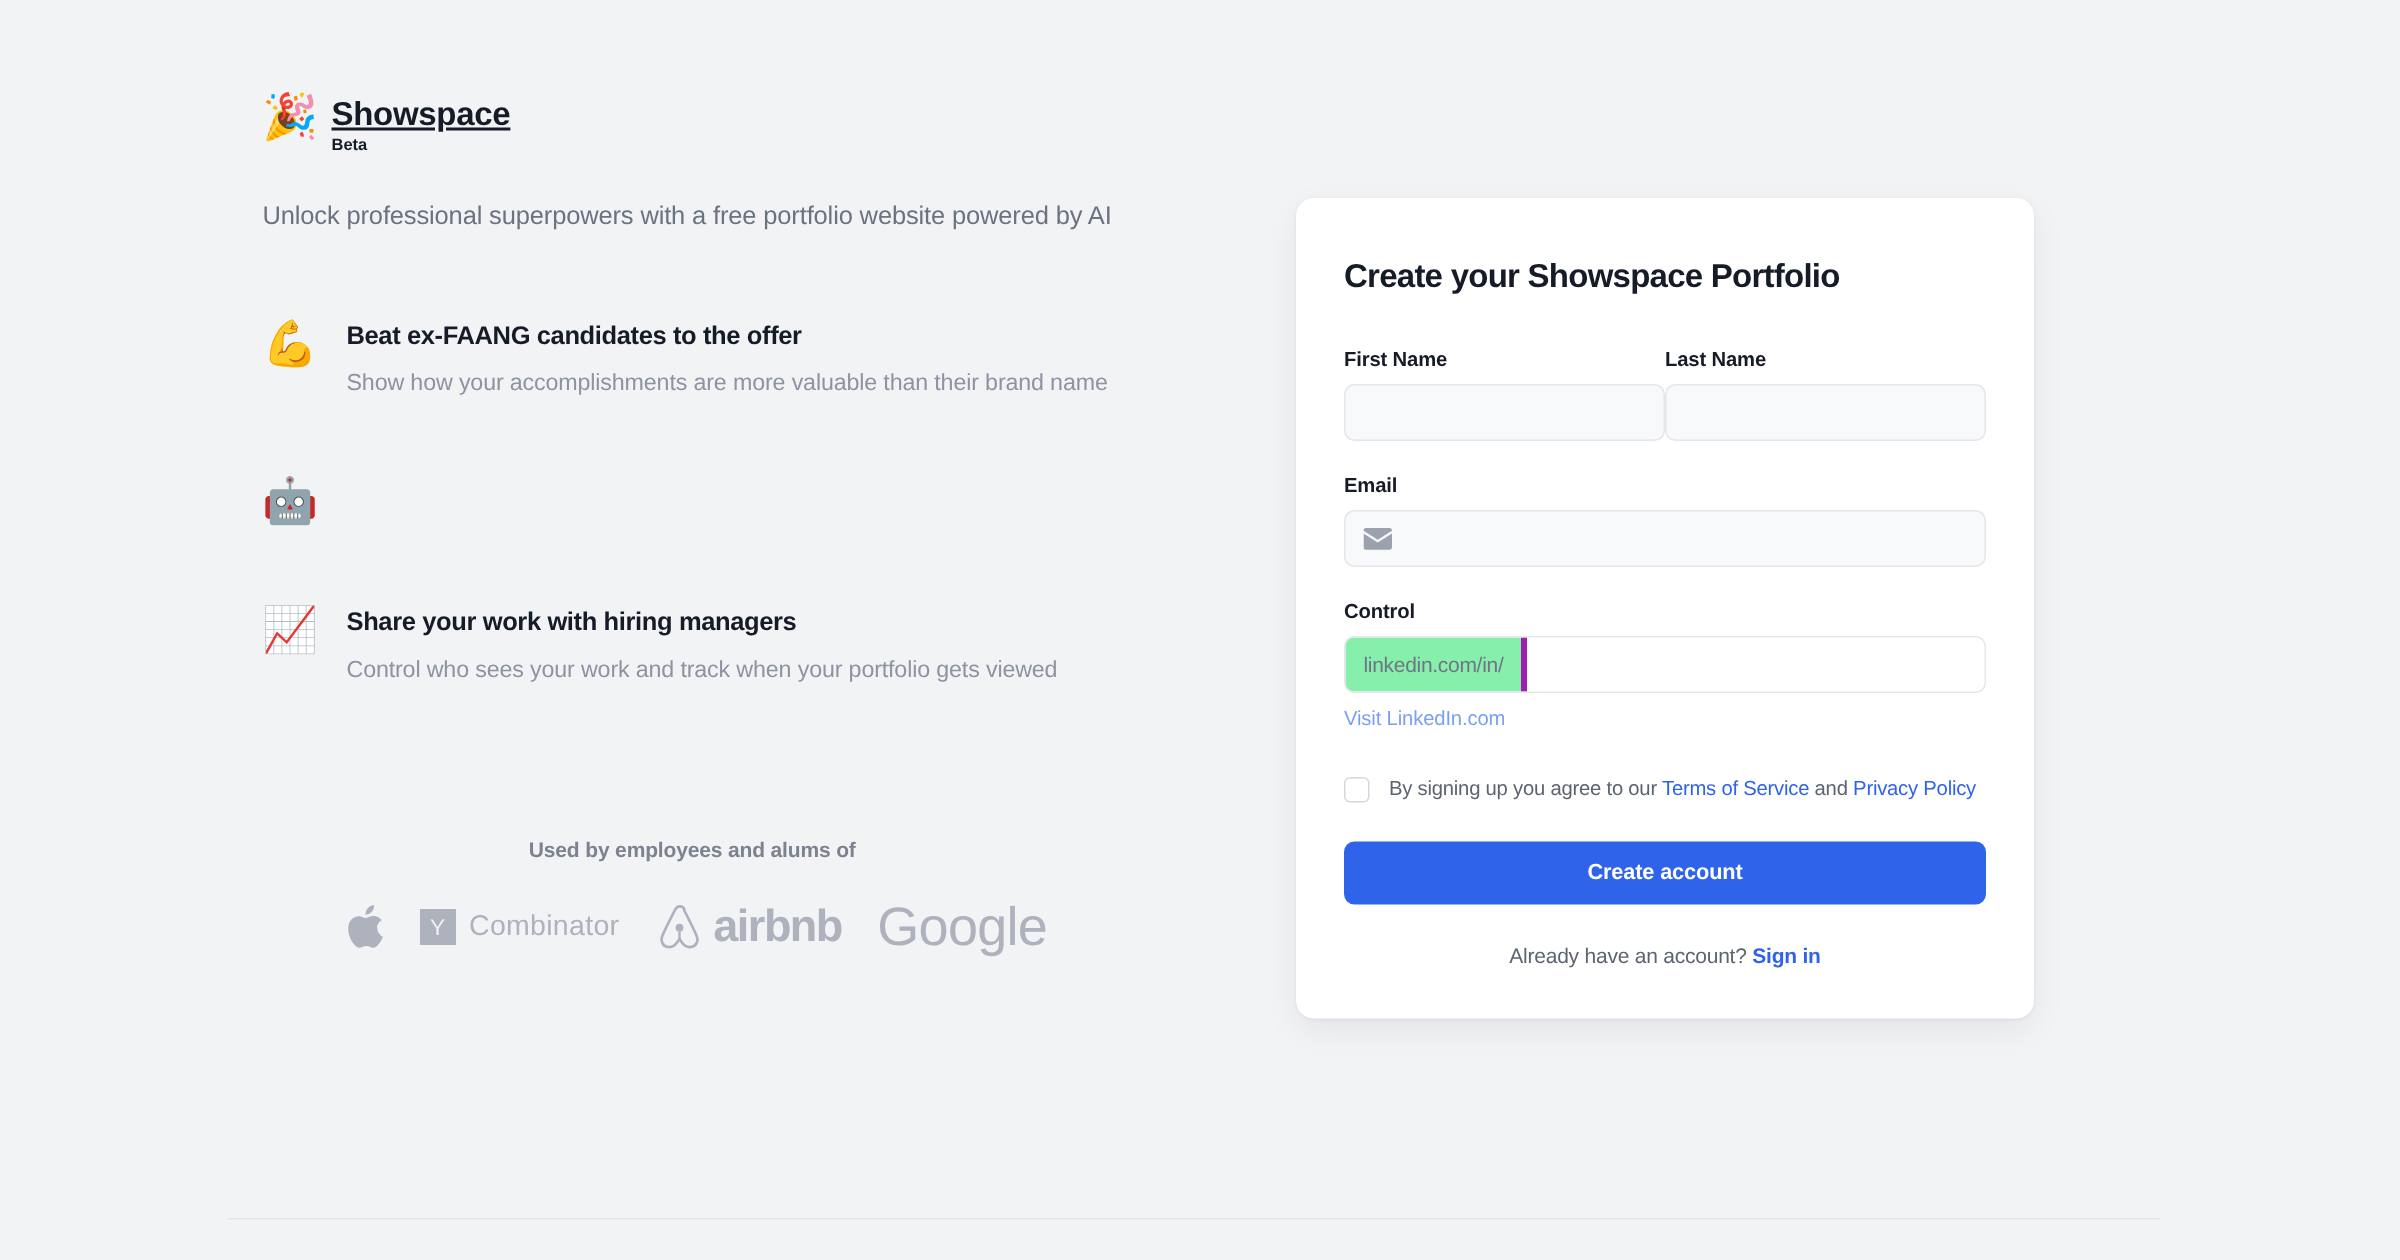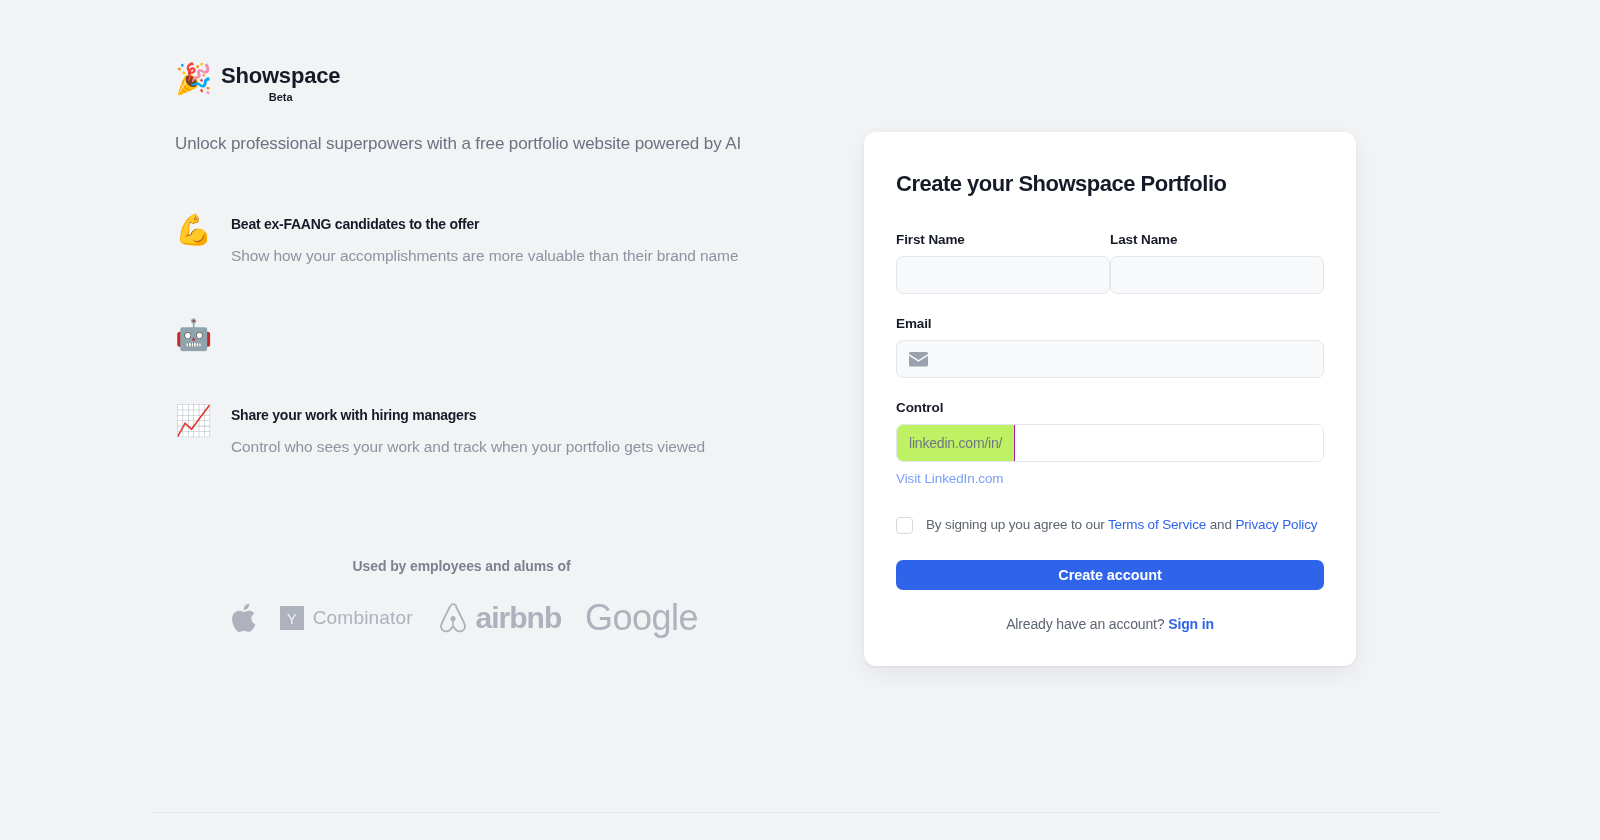--- a/index.html
+++ b/index.html
@@ -34,26 +34,27 @@
     flex: 0 0 34px;
     text-align: center;
   }
   .brand-text { padding-top: 1px; }
   .brand-name {
     font-size: 22px;
     font-weight: bold;
     color: #161b28;
     line-height: 26px;
     letter-spacing: -0.2px;
+    text-decoration: underline;
   }
   .brand-beta {
     font-size: 11px;
     font-weight: bold;
     color: #161b28;
-    text-align: center;
+    text-align: left;
     line-height: 14px;
     margin-top: 1px;
   }
   .tagline {
     margin-top: 28px;
     font-size: 17px;
     color: #6b7280;
     line-height: 24px;
     letter-spacing: -0.1px;
   }
@@ -68,21 +69,21 @@
   .feature-emoji {
     font-size: 30px;
     line-height: 36px;
     width: 36px;
     flex: 0 0 36px;
     text-align: center;
     padding-top: 2px;
   }
   .feature-body { padding-top: 2px; }
   .feature-title {
-    font-size: 14px;
+    font-size: 17px;
     font-weight: bold;
     color: #161b28;
     line-height: 24px;
     letter-spacing: -0.25px;
   }
   .feature-desc {
     margin-top: 9px;
     font-size: 15.5px;
     color: #8d93a1;
     line-height: 22px;
@@ -232,22 +233,22 @@
   .li-wrap {
     display: flex;
     align-items: stretch;
     height: 38px;
     border: 1px solid #e3e6ea;
     border-radius: 7px;
     overflow: hidden;
     background: #ffffff;
   }
   .li-prefix {
-    background: #bef264;
-    border-right: 1px solid #a21caf;
+    background: #86efac;
+    border-right: 4px solid #a21caf;
     display: flex;
     align-items: center;
     padding: 0 12px;
     font-size: 14px;
     color: #6f7683;
     white-space: nowrap;
     letter-spacing: -0.2px;
   }
   .li-input {
     flex: 1;
@@ -288,21 +289,21 @@
     letter-spacing: -0.15px;
     line-height: 18px;
   }
   .terms-text a {
     color: #2f64ea;
     text-decoration: none;
   }
 
   .cta {
     width: 100%;
-    height: 30px;
+    height: 42px;
     margin-top: 26px;
     background: #2f64ea;
     border: none;
     border-radius: 7px;
     color: #ffffff;
     font-size: 14.5px;
     font-weight: bold;
     font-family: "Liberation Sans", sans-serif;
     letter-spacing: -0.1px;
     cursor: pointer;

